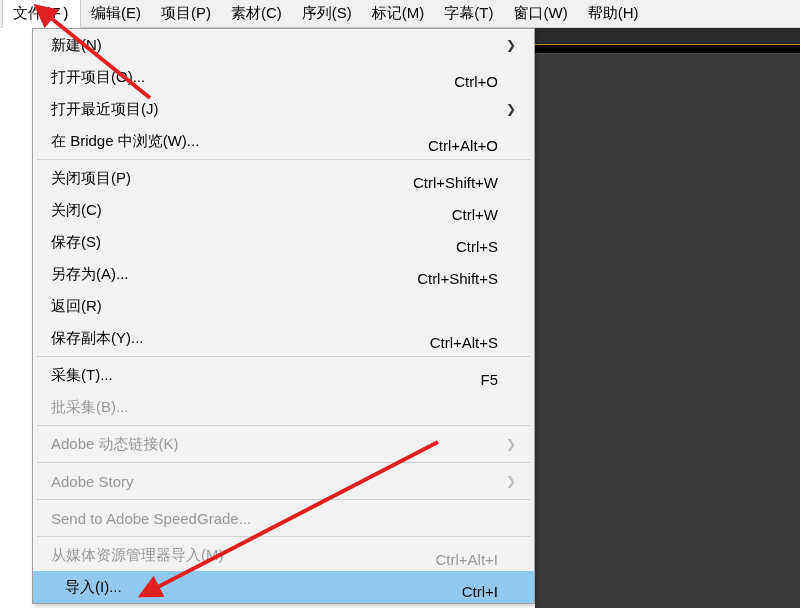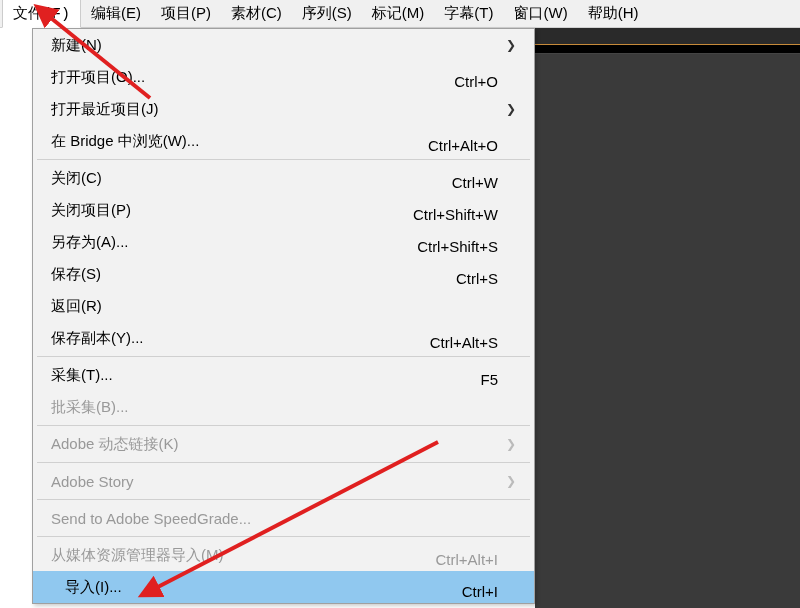--- a/index.html
+++ b/index.html
@@ -137,37 +137,37 @@
       <span class="menu-shortcut"></span>
       <span class="menu-arrow">❯</span>
     </div>
     <div class="menu-item">
       <span class="menu-label">在 Bridge 中浏览(W)...</span>
       <span class="menu-shortcut">Ctrl+Alt+O</span>
       <span class="menu-arrow"></span>
     </div>
     <div class="separator"></div>
     <div class="menu-item">
+      <span class="menu-label">关闭项目(P)</span>
+      <span class="menu-shortcut">Ctrl+Shift+W</span>
+      <span class="menu-arrow"></span>
+    </div>
+    <div class="menu-item">
       <span class="menu-label">关闭(C)</span>
       <span class="menu-shortcut">Ctrl+W</span>
       <span class="menu-arrow"></span>
     </div>
     <div class="menu-item">
-      <span class="menu-label">关闭项目(P)</span>
-      <span class="menu-shortcut">Ctrl+Shift+W</span>
+      <span class="menu-label">保存(S)</span>
+      <span class="menu-shortcut">Ctrl+S</span>
       <span class="menu-arrow"></span>
     </div>
     <div class="menu-item">
       <span class="menu-label">另存为(A)...</span>
       <span class="menu-shortcut">Ctrl+Shift+S</span>
-      <span class="menu-arrow"></span>
-    </div>
-    <div class="menu-item">
-      <span class="menu-label">保存(S)</span>
-      <span class="menu-shortcut">Ctrl+S</span>
       <span class="menu-arrow"></span>
     </div>
     <div class="menu-item">
       <span class="menu-label">返回(R)</span>
       <span class="menu-shortcut"></span>
       <span class="menu-arrow"></span>
     </div>
     <div class="menu-item">
       <span class="menu-label">保存副本(Y)...</span>
       <span class="menu-shortcut">Ctrl+Alt+S</span>

